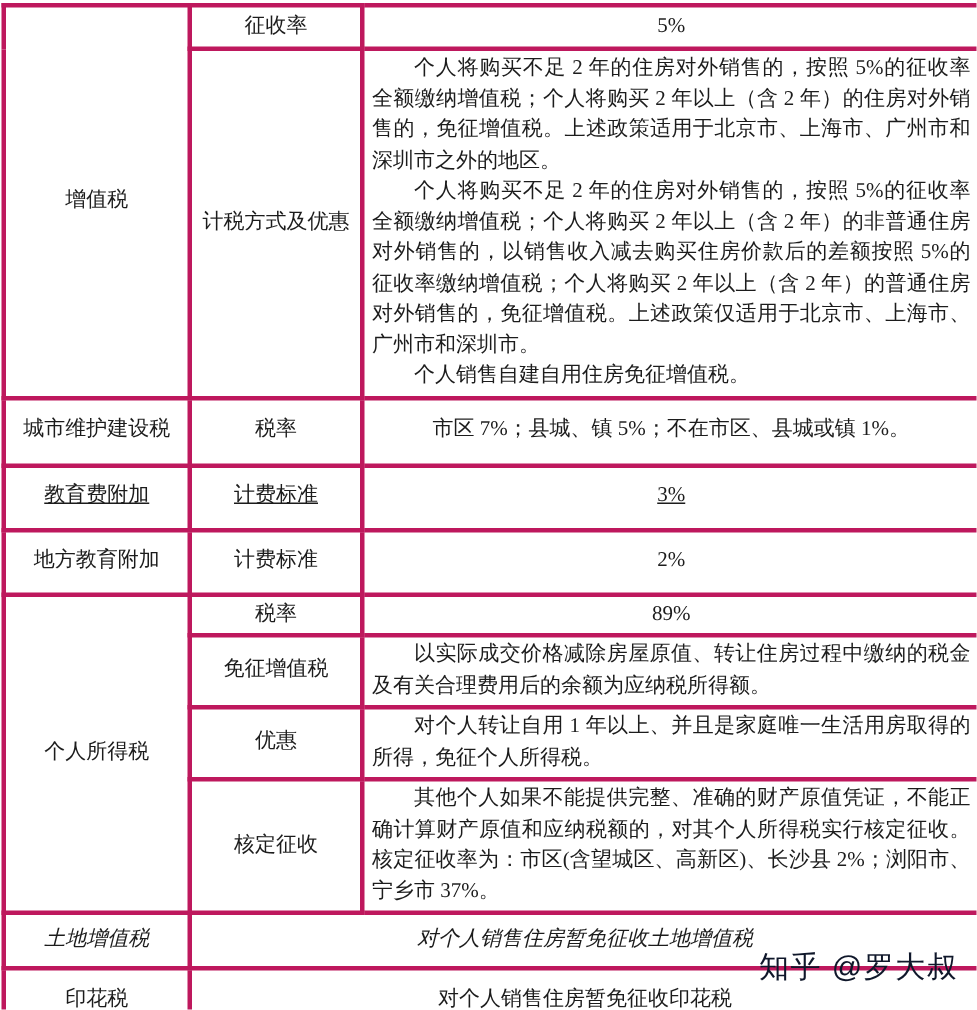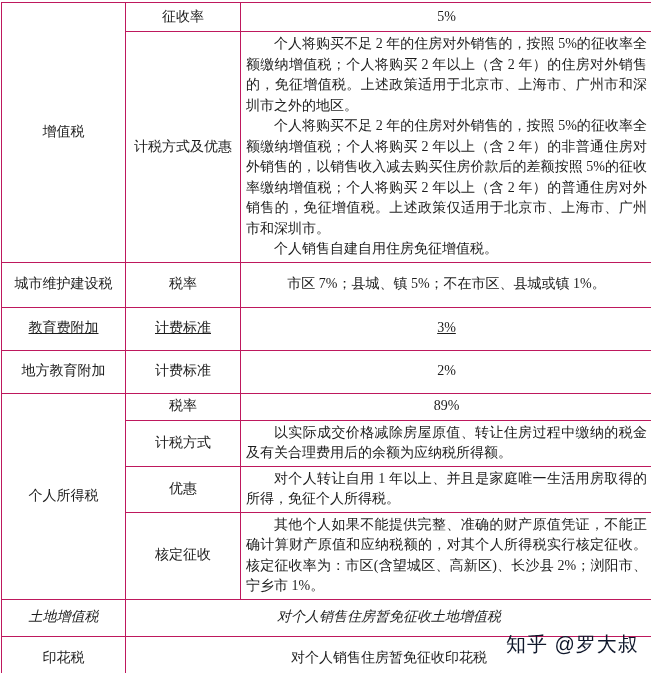--- a/index.html
+++ b/index.html
@@ -16,21 +16,21 @@
     color: #1c1c1c;
   }
   table.tax {
     border-collapse: collapse;
     table-layout: fixed;
     width: 649px;
     height: 669px;
     margin: 2px 0 0 1px;
   }
   table.tax td {
-    border: 1px solid #be185d;
+    border: 3px solid #be185d;
     font-size: 14px;
     line-height: 20.5px;
     vertical-align: middle;
     padding: 2px 5px;
     word-break: break-all;
     overflow: hidden;
   }
   td.c {
     text-align: center;
   }
@@ -98,37 +98,37 @@
     <td class="c">2%</td>
   </tr>
 
   <tr style="height:27px;">
     <td class="c" rowspan="4">个人所得税</td>
     <td class="c">税率</td>
     <td class="c">89%</td>
   </tr>
 
   <tr style="height:41px;">
-    <td class="c">计税方式</td>
+    <td class="c">免征增值税</td>
     <td class="para">
       <p>以实际成交价格减除房屋原值、转让住房过程中缴纳的税金及有关合理费用后的余额为应纳税所得额。</p>
     </td>
   </tr>
 
   <tr style="height:46px;">
     <td class="c">优惠</td>
     <td class="para">
       <p>对个人转让自用 1 年以上、并且是家庭唯一生活用房取得的所得，免征个人所得税。</p>
     </td>
   </tr>
 
   <tr style="height:87px;">
     <td class="c">核定征收</td>
     <td class="para">
-      <p>其他个人如果不能提供完整、准确的财产原值凭证，不能正确计算财产原值和应纳税额的，对其个人所得税实行核定征收。核定征收率为：市区(含望城区、高新区)、长沙县 2%；浏阳市、宁乡市 1%。</p>
+      <p>其他个人如果不能提供完整、准确的财产原值凭证，不能正确计算财产原值和应纳税额的，对其个人所得税实行核定征收。核定征收率为：市区(含望城区、高新区)、长沙县 2%；浏阳市、宁乡市 37%。</p>
     </td>
   </tr>
 
   <tr style="height:37px;font-style:italic;">
     <td class="c">土地增值税</td>
     <td class="c" colspan="2">对个人销售住房暂免征收土地增值税</td>
   </tr>
 
   <tr style="height:44px;">
     <td class="c">印花税</td>

